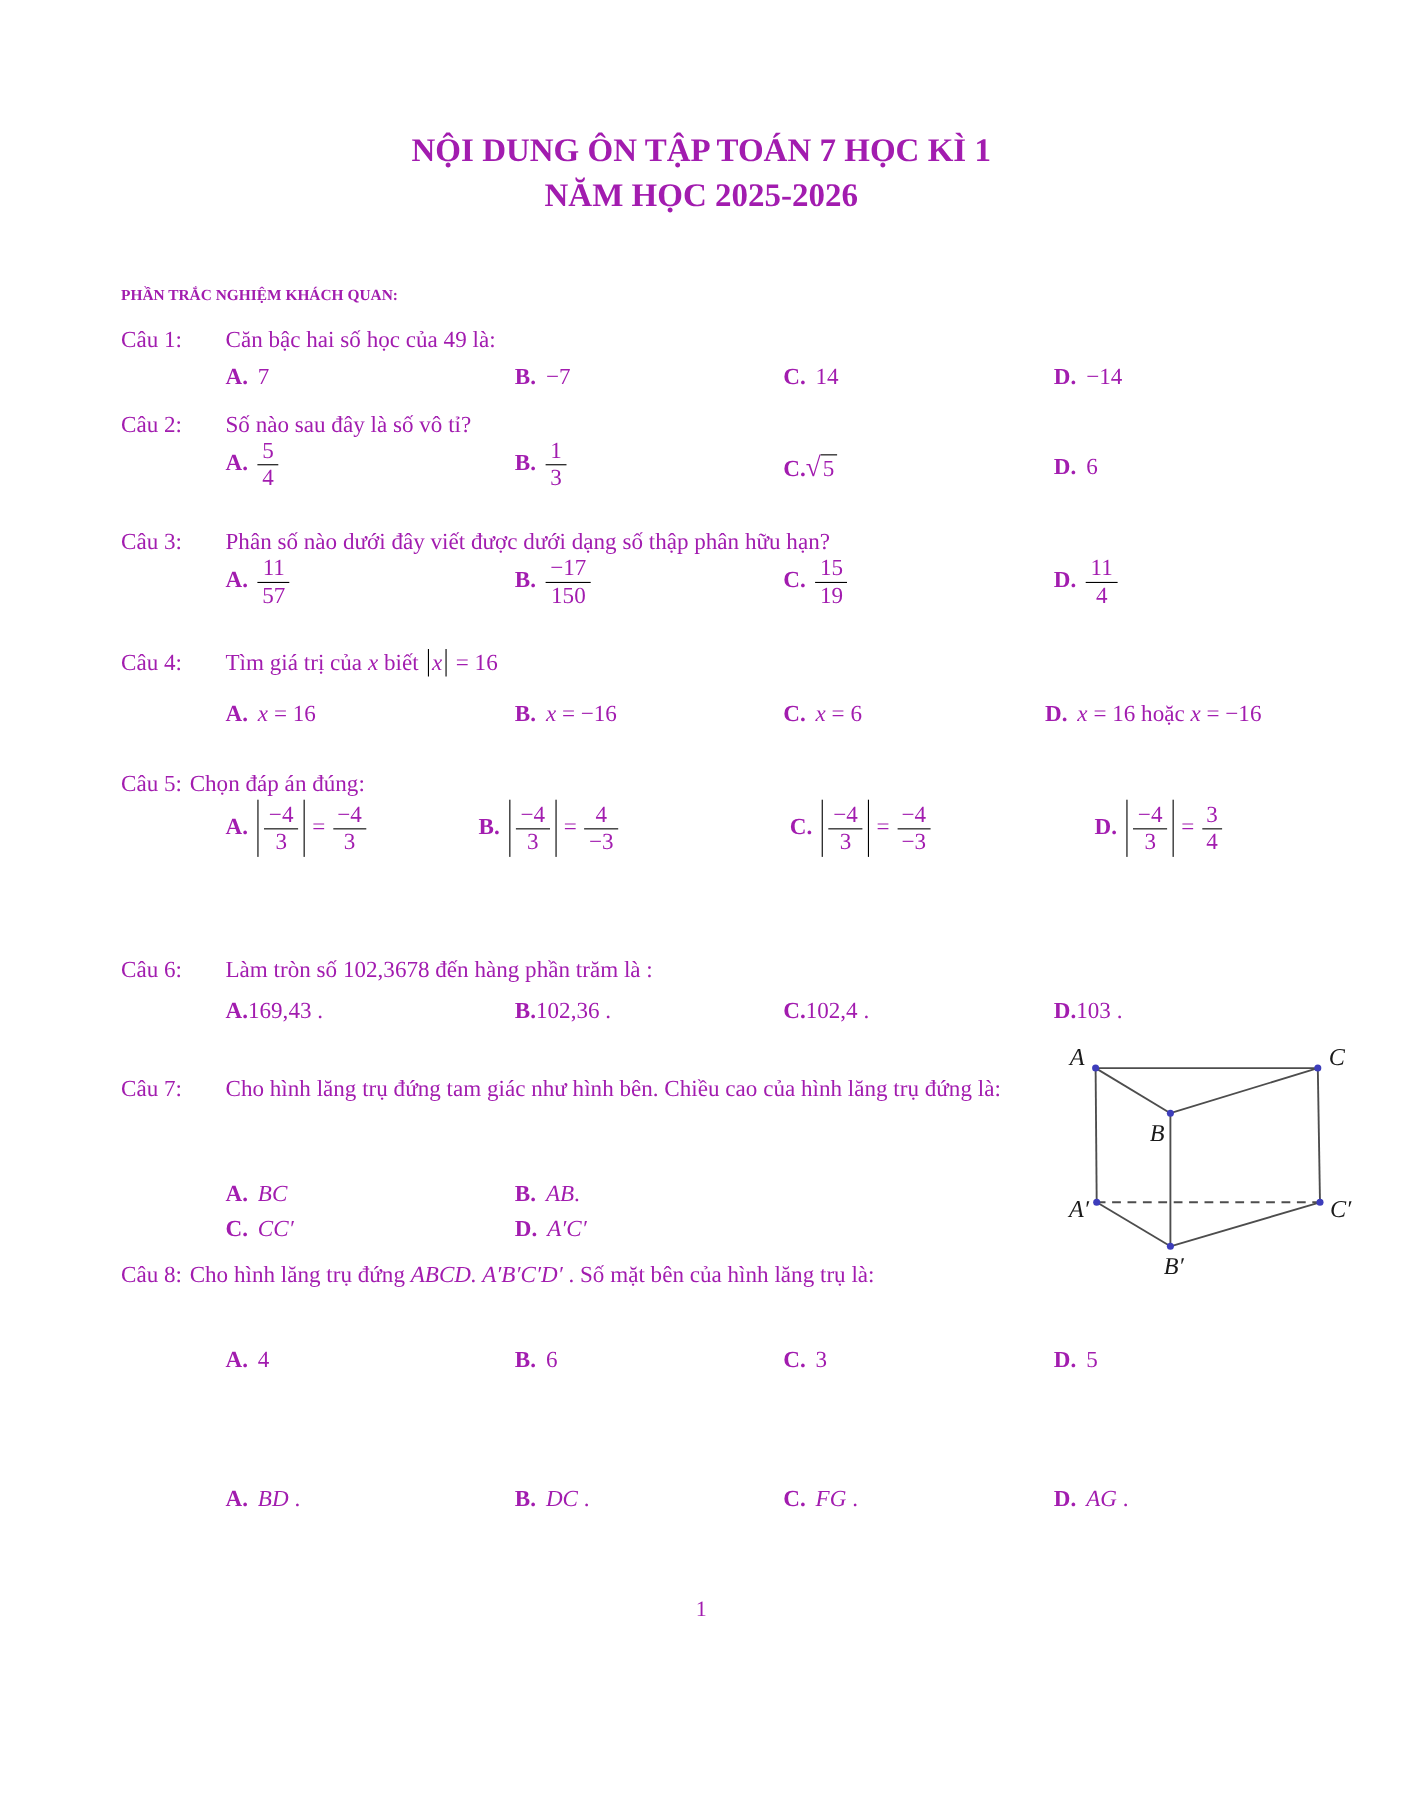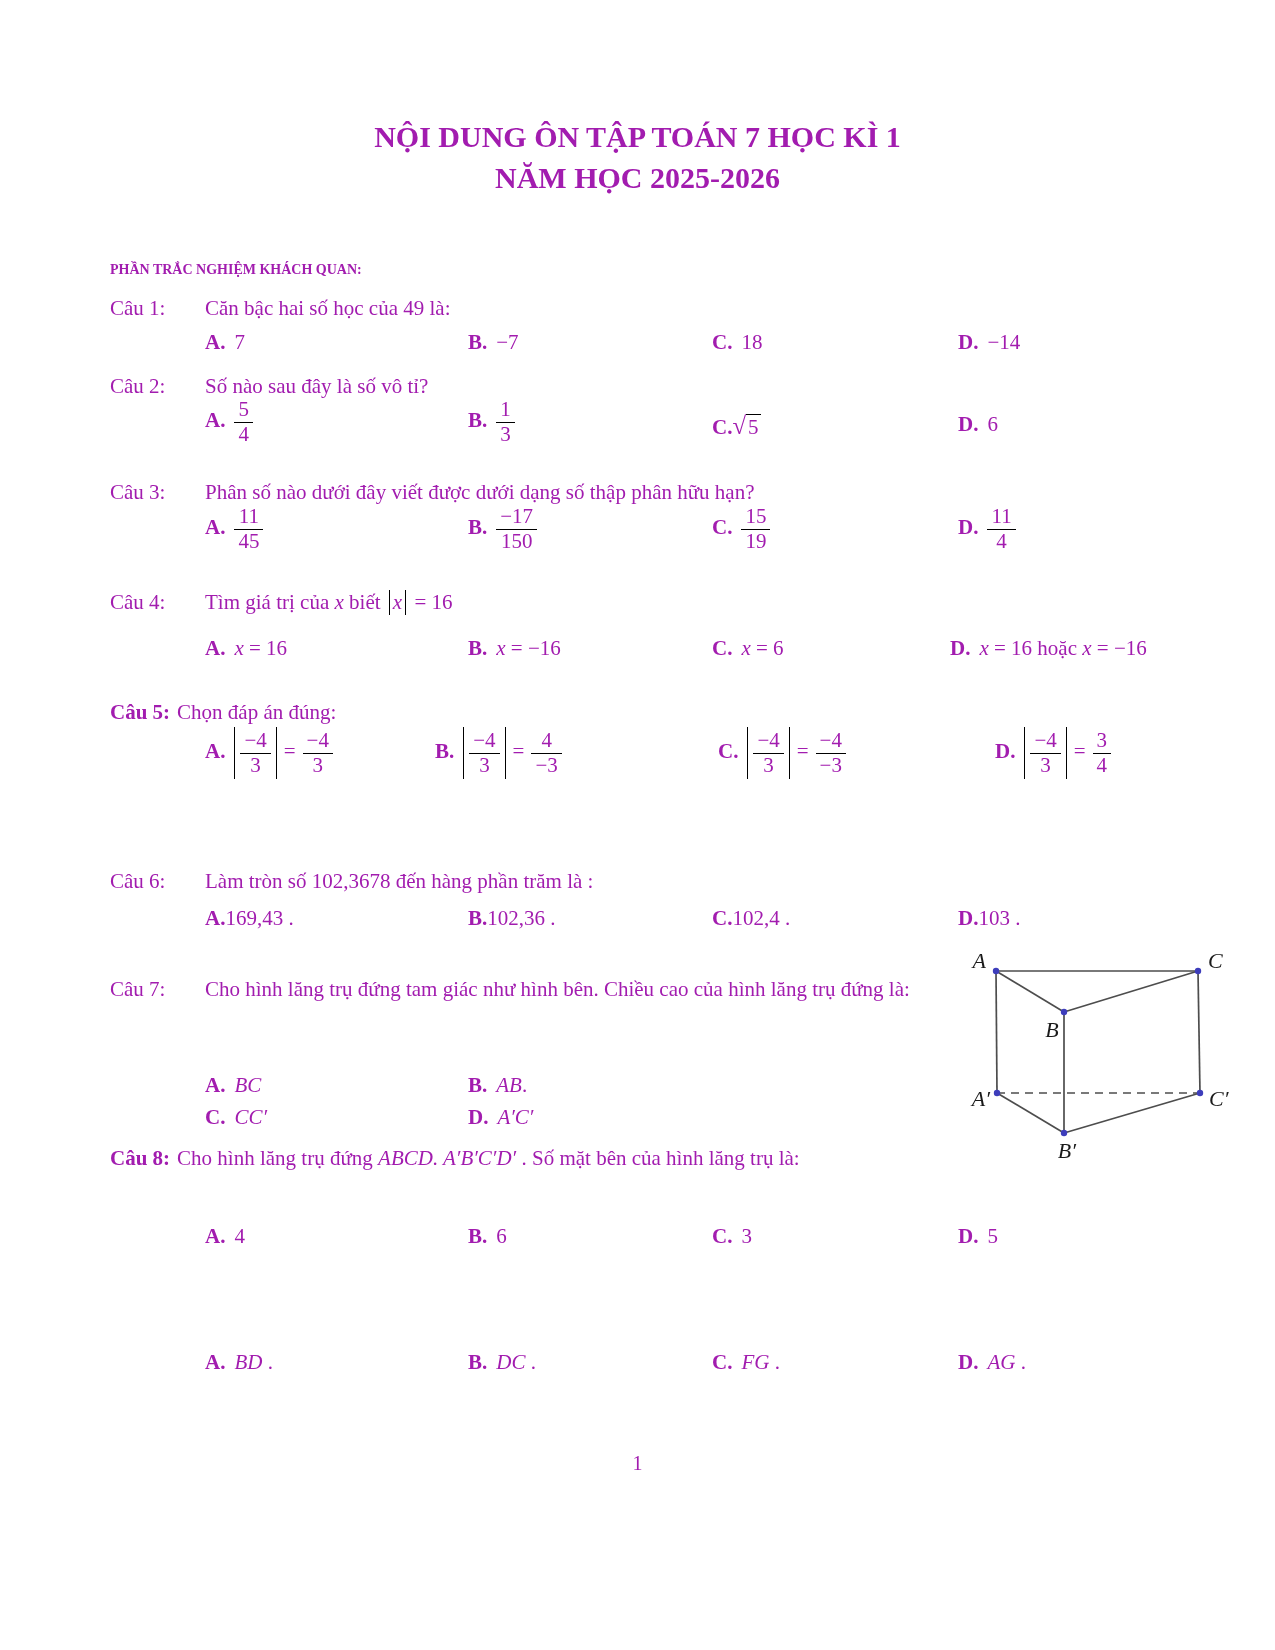--- a/index.html
+++ b/index.html
@@ -4,21 +4,21 @@
 <style>
   html,body{margin:0;padding:0;background:#fff;}
   .page{position:relative;width:1275px;height:1650px;background:#ffffff;
         font-family:"Liberation Serif","DejaVu Serif",serif;color:#a21caf;font-size:21px;overflow:hidden;}
   .title{position:absolute;top:116px;left:0;width:100%;text-align:center;
          font-weight:bold;font-size:30px;line-height:41px;}
   .sec{position:absolute;left:110px;top:262px;font-weight:bold;font-size:14px;}
   .q{position:absolute;left:110px;white-space:nowrap;}
   .qp{position:absolute;left:110px;width:818px;white-space:normal;line-height:37px;}
   .lbl{font-weight:normal;display:inline-block;width:95px;}
-  .lbl-n{font-weight:bold;margin-right:7px;}
+  .lbl-n{font-weight:normal;margin-right:7px;}
   .row{position:absolute;left:0;top:0;width:1275px;height:0;}
   .cell{position:absolute;white-space:nowrap;}
   .c1{left:205px}.c2{left:468px}.c3{left:712px}.c4{left:958px}
   .c2b{left:435px}.c3b{left:718px}.c4b{left:995px}
   .ltr{font-weight:bold;margin-right:9px;}
   .ltr-t{font-weight:bold;}
   .m{font-style:italic;}
   .frac{display:inline-block;text-align:center;vertical-align:middle;line-height:1.12;}
   .fn{display:block;padding:0 4px;border-bottom:1.4px solid #000;}
   .fd{display:block;padding:0 4px;}
@@ -45,39 +45,39 @@
   </div>
 
   <div class="sec">PHẦN TRẮC NGHIỆM KHÁCH QUAN:</div>
 
   <div class="q" style="top:296px">
     <span class="lbl">Câu 1:</span><span>Căn bậc hai số học của 49 là:</span>
   </div>
   <div class="row" style="top:330px">
     <div class="cell c1"><span class="ltr">A.</span><span>7</span></div>
     <div class="cell c2"><span class="ltr">B.</span><span>−7</span></div>
-    <div class="cell c3"><span class="ltr">C.</span><span>18</span></div>
+    <div class="cell c3"><span class="ltr">C.</span><span>14</span></div>
     <div class="cell c4"><span class="ltr">D.</span><span>−14</span></div>
   </div>
 
   <div class="q" style="top:374px">
     <span class="lbl">Câu 2:</span><span>Số nào sau đây là số vô tỉ?</span>
   </div>
   <div class="row" style="top:398px">
     <div class="cell c1"><span class="ltr">A.</span><span class="frac"><span class="fn">5</span><span class="fd">4</span></span></div>
     <div class="cell c2"><span class="ltr">B.</span><span class="frac"><span class="fn">1</span><span class="fd">3</span></span></div>
     <div class="cell c3" style="top:14px"><span class="ltr-t">C.</span><span class="sqrt-rad">√</span><span class="sqrt-rc">5</span></div>
     <div class="cell c4" style="top:14px"><span class="ltr">D.</span><span>6</span></div>
   </div>
 
   <div class="q" style="top:480px">
     <span class="lbl">Câu 3:</span><span>Phân số nào dưới đây viết được dưới dạng số thập phân hữu hạn?</span>
   </div>
   <div class="row" style="top:505px">
-    <div class="cell c1"><span class="ltr">A.</span><span class="frac"><span class="fn">11</span><span class="fd">45</span></span></div>
+    <div class="cell c1"><span class="ltr">A.</span><span class="frac"><span class="fn">11</span><span class="fd">57</span></span></div>
     <div class="cell c2"><span class="ltr">B.</span><span class="frac"><span class="fn">−17</span><span class="fd">150</span></span></div>
     <div class="cell c3"><span class="ltr">C.</span><span class="frac"><span class="fn">15</span><span class="fd">19</span></span></div>
     <div class="cell c4"><span class="ltr">D.</span><span class="frac"><span class="fn">11</span><span class="fd">4</span></span></div>
   </div>
 
   <div class="q" style="top:590px">
     <span class="lbl">Câu 4:</span><span>Tìm giá trị của </span><span class="m">x</span><span> biết </span><span class="absx"><span class="m">x</span></span><span> = 16</span>
   </div>
   <div class="row" style="top:636px">
     <div class="cell c1"><span class="ltr">A.</span><span class="m">x</span><span> = 16</span></div>

